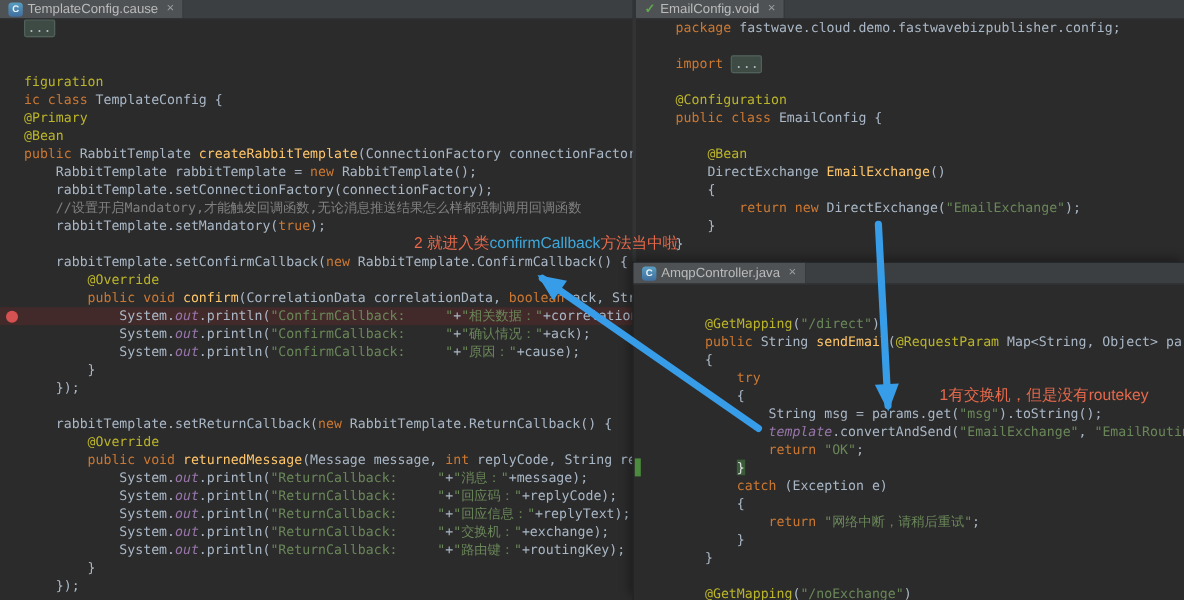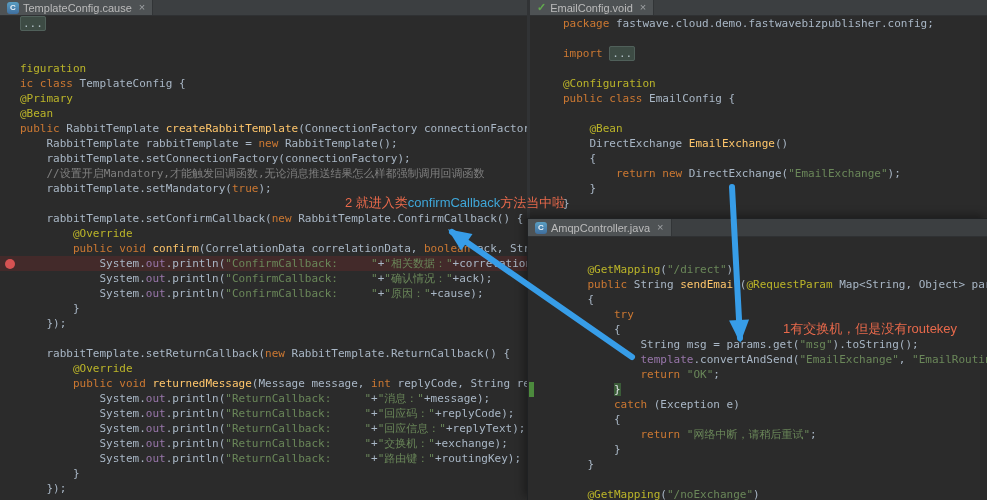--- a/index.html
+++ b/index.html
@@ -25,21 +25,21 @@
   .pane-right .editor{padding-left:33px}
   .code-line{height:15px;white-space:pre}
 
   
   .tk-d{color:#a9b7c6}
   .tk-k{color:#cc7832}
   .tk-s{color:#6a8759}
   .tk-c{color:#808080}
   .tk-a{color:#bbb529}
   .tk-m{color:#ffc66b}
-  .tk-f{color:#9876aa;}
+  .tk-f{color:#9876aa;font-style:italic}
   .tk-fold{background:#3d4b44;border:1px solid #50605a;border-radius:2px;padding:0 2px;color:#aebdc4}
   .tk-gb{background:#3b5c38;color:#dfe1e5}
   .hl-bp{background:#432a2a;margin-left:-20px;padding-left:20px}
 
   .bp-dot{position:absolute;left:5px;top:259px;width:10px;height:10px;border-radius:50%;background:#d65252;z-index:4;cursor:pointer}
 
   
   .float-panel{position:absolute;left:527px;top:218px;width:460px;height:282px;background:#2b2b2b;z-index:5;border-top:1px solid #1f2123;border-left:1px solid #1f2123;box-shadow:-3px -3px 8px rgba(0,0,0,.35)}
   .float-panel .tabbar{height:18px}
   .float-panel .editor{top:18px;padding-left:33px;padding-top:10px}

